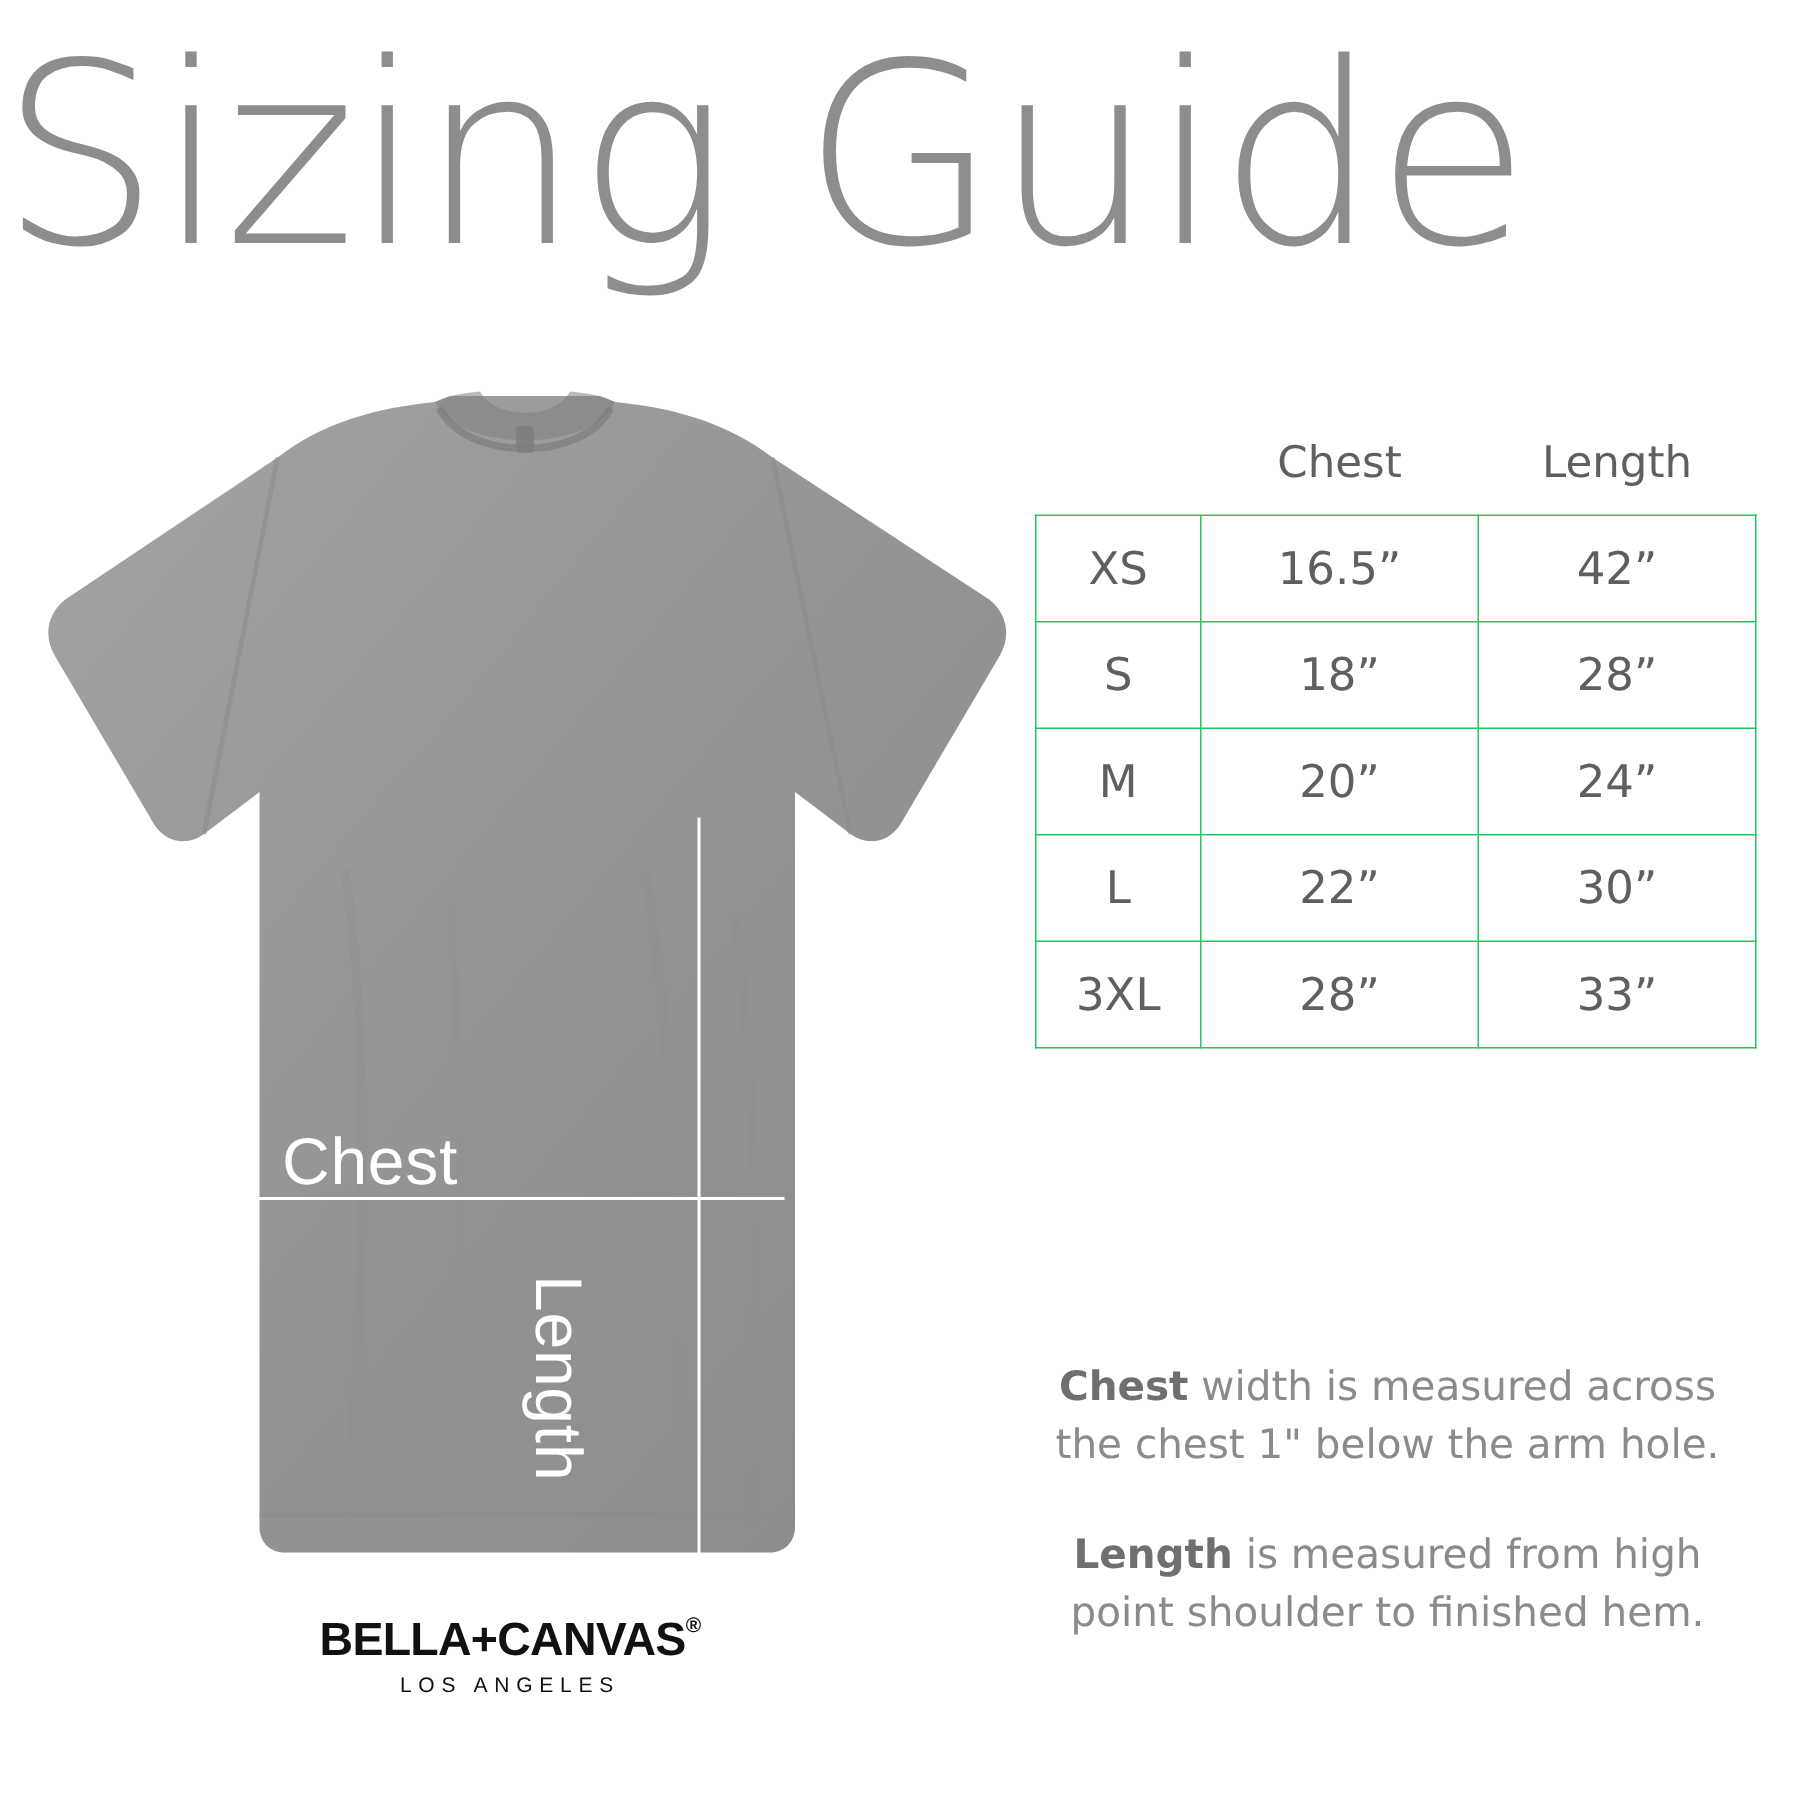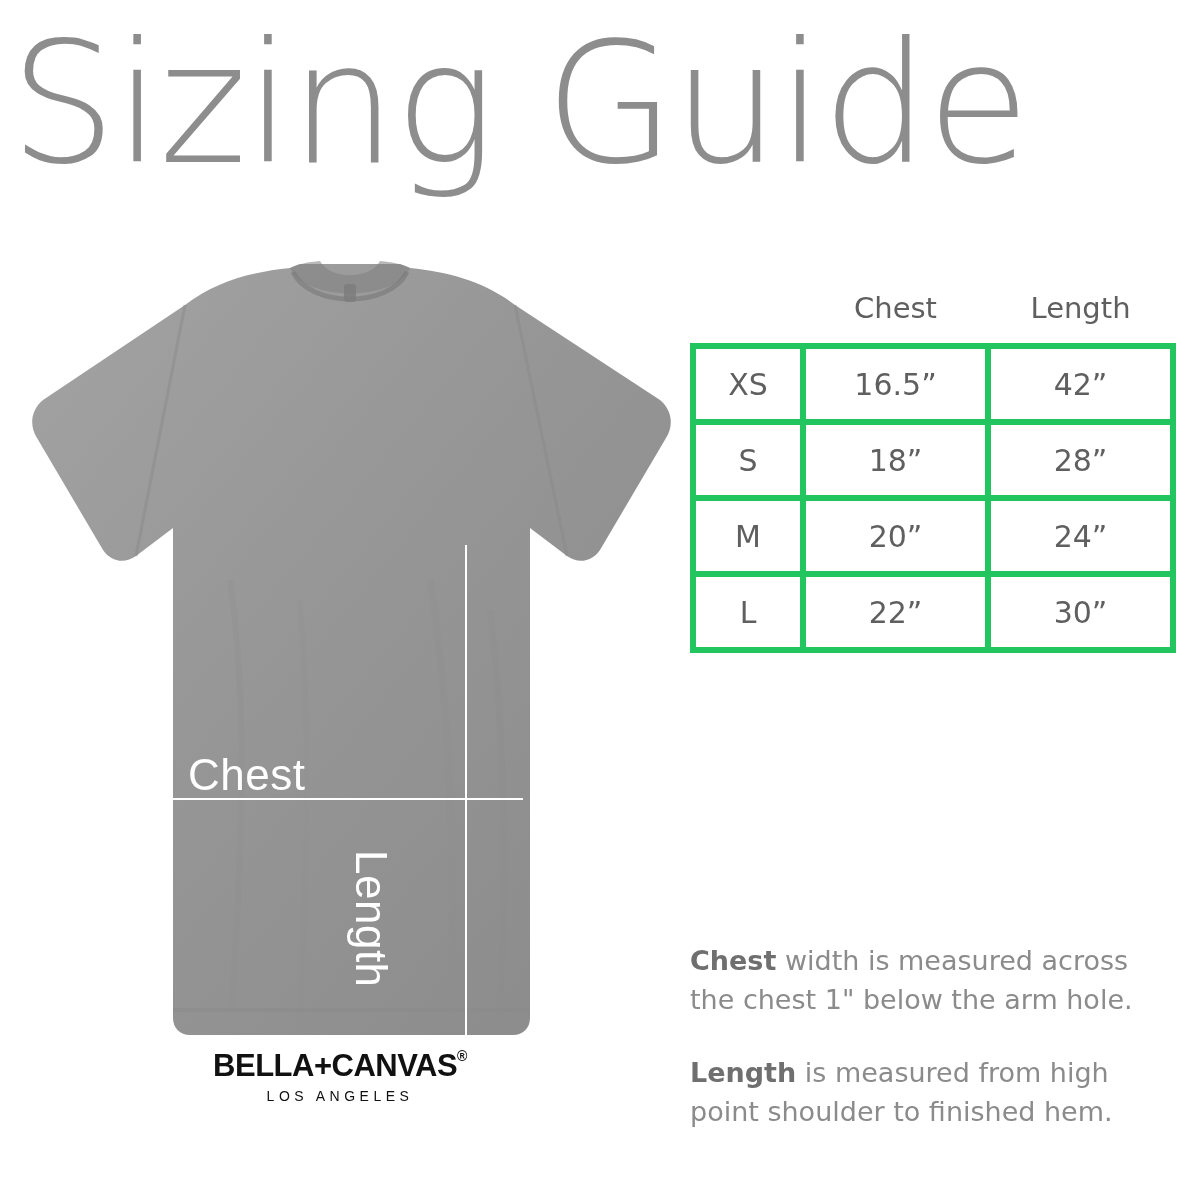--- a/index.html
+++ b/index.html
@@ -14,21 +14,21 @@
     overflow: hidden;
     position: relative;
   }
 
   
   .page-title {
     position: absolute;
     top: 8px;
     left: 0;
     width: 1028px;
-    text-align: right;
+    text-align: left;
     font-family: "DejaVu Sans", sans-serif;
     font-weight: 300;
     font-size: 168px;
     letter-spacing: -2px;
     color: #8d8d8d;
     line-height: 1.15;
     white-space: nowrap;
   }
 
   
@@ -88,21 +88,21 @@
     font-family: "Liberation Sans", sans-serif;
     letter-spacing: 0.5px;
     transform-origin: left top;
     transform: rotate(90deg);
   }
 
   
   .brand {
     position: absolute;
     left: 180px;
-    top: 1048px;
+    top: 1075px;
     width: 320px;
     text-align: center;
   }
   .brand-name {
     font-family: "Liberation Sans", sans-serif;
     font-weight: bold;
     font-size: 31px;
     letter-spacing: -0.5px;
     color: #111111;
     white-space: nowrap;
@@ -133,43 +133,42 @@
   }
   table.size-table th {
     font-weight: normal;
     font-size: 29px;
     color: #5f5f5f;
     padding-bottom: 18px;
     border: none;
     font-family: "DejaVu Sans", sans-serif;
   }
   table.size-table td {
-    border: 6px solid #22c55e;
+    border: 1px solid #22c55e;
     height: 68px;
     text-align: center;
     font-size: 30px;
     color: #5f5f5f;
     font-family: "DejaVu Sans", sans-serif;
   }
   table.size-table col.c1 { width: 110px; }
   table.size-table col.c2 { width: 185px; }
   table.size-table col.c3 { width: 185px; }
 
   
   .notes {
     position: absolute;
     left: 690px;
     top: 905px;
     width: 470px;
     color: #8b8b8b;
     font-family: "DejaVu Sans", sans-serif;
     font-size: 27px;
     line-height: 1.45;
-    text-align: left;
-    margin-top: 36px;
+    text-align: center;
   }
   .notes p { margin: 0 0 34px 0; }
   .notes b { color: #6f6f6f; font-weight: bold; }
 </style>
 </head>
 <body>
 
 <div class="page-title">Sizing Guide</div>
 
 <div class="shirt-panel">
@@ -266,20 +265,25 @@
       <tr>
         <td>M</td>
         <td>20”</td>
         <td>24”</td>
       </tr>
       <tr>
         <td>L</td>
         <td>22”</td>
         <td>30”</td>
       </tr>
+      <tr>
+        <td>3XL</td>
+        <td>28”</td>
+        <td>33”</td>
+      </tr>
     </tbody>
   </table>
 </div>
 
 <div class="notes">
   <p><b>Chest</b><span> width is measured across the chest 1" below the arm hole.</span></p>
   <p><b>Length</b><span> is measured from high point shoulder to finished hem.</span></p>
 </div>
 
 </body></html>

